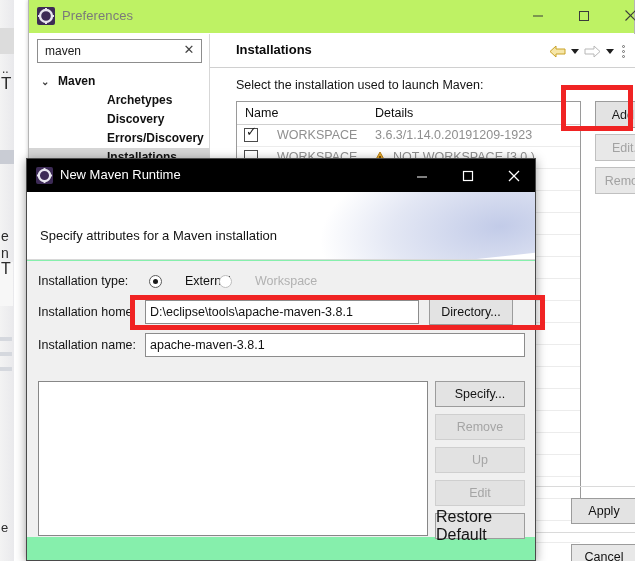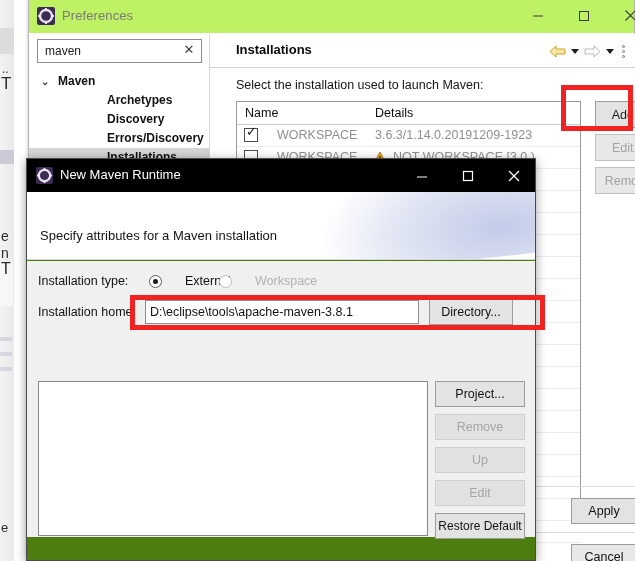--- a/index.html
+++ b/index.html
@@ -118,21 +118,21 @@
   .cancel-btn { position:absolute; left:361px; top:510px; width:66px; height:26px;
                 border:1px solid #9c9c9c; background:#e8e8e8; font-size:12.5px; color:#111;
                 display:flex; align-items:center; justify-content:center; cursor:default; }
 
   
   .redbox { position:absolute; border:5px solid #f02323; pointer-events:none; }
 
   
   .nmr {
     position:absolute; left:26px; top:158px; width:510px; height:403px;
-    background:#4d7c0f; border:1px solid #4a4a4a;
+    background:#86efac; border:1px solid #4a4a4a;
     box-shadow:0 2px 10px rgba(0,0,0,.38);
   }
   .nmr-title { position:relative; height:33px; background:#000000; }
   .nmr-icon { position:absolute; left:9px; top:8px; width:17px; height:17px; }
   .nmr-title-text { position:absolute; left:33px; top:8px; font-size:13px; color:#ffffff; }
   .nmr-wbtn { position:absolute; top:0; width:46px; height:33px;
               display:flex; align-items:center; justify-content:center; color:#fff; cursor:default; }
 
   .nmr-banner { position:absolute; left:0; top:33px; width:508px; height:68px;
                 background:#ffffff; overflow:hidden; border-bottom:1px solid #d8d8d8; }
@@ -163,21 +163,21 @@
 
   .ext-label { position:absolute; left:11px; top:101px; font-size:12.5px; color:#141414; }
   .ext-list { position:absolute; left:11px; top:120px; width:390px; height:155px;
               border:1px solid #878787; background:#ffffff; }
 
   .ext-btns { position:absolute; left:408px; top:120px; width:90px; }
   .ebtn { width:90px; height:26px; margin-bottom:7px; border:1px solid #9c9c9c;
           background:#e3e3e3; font-size:12.5px; color:#141414;
           display:flex; align-items:center; justify-content:center; cursor:default; }
   .ebtn.disabled { color:#a5a5a5; border-color:#cfcfcf; background:#e2e2e2; }
-  .ebtn.last { border-color:#9c9c9c; color:#141414; background:#e3e3e3; font-size:12px; }
+  .ebtn.last { border-color:#9c9c9c; color:#141414; background:#e3e3e3; font-size:16px; }
 </style>
 </head>
 <body>
 
 <div id="root">
 
   <div class="ide-bg">
     <div class="ide-strip"></div>
     <div class="ide-toolbar"></div>
     <div class="ide-sel"></div>
@@ -393,26 +393,28 @@
         </span>
       </div>
 
       <div class="frow" style="left:0; top:39px; width:508px;">
         <span class="flabel" style="left:11px;">Installation home:</span>
         <div class="finput" style="left:118px; top:0; width:274px;">D:\eclipse\tools\apache-maven-3.8.1</div>
         <div class="dirbtn" style="left:402px; top:-1px;">Directory...</div>
       </div>
 
       <div class="frow" style="left:0; top:72px; width:508px;">
+        <span class="flabel" style="left:11px;">Installation name:</span>
+        <div class="finput" style="left:118px; top:0; width:380px;">apache-maven-3.8.1</div>
       </div>
 
       <div class="ext-list"></div>
 
       <div class="ext-btns">
-        <div class="ebtn">Project...</div>
+        <div class="ebtn">Specify...</div>
         <div class="ebtn disabled">Remove</div>
         <div class="ebtn disabled">Up</div>
         <div class="ebtn disabled">Edit</div>
         <div class="ebtn last">Restore Default</div>
       </div>
     </div>
   </div>
 
   <div class="redbox" style="left:130px; top:295px; width:415px; height:35px;"></div>
 

